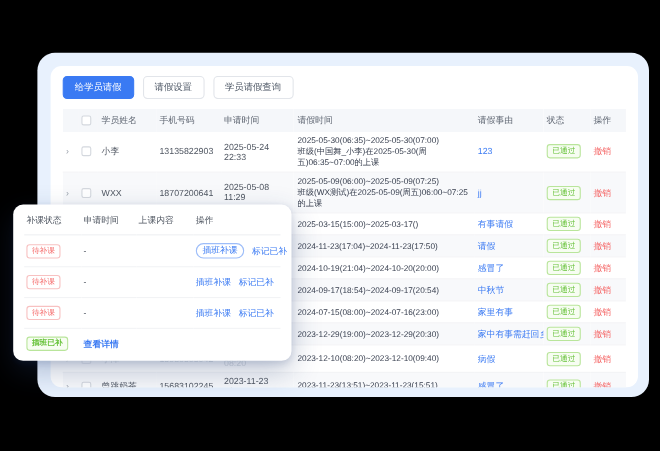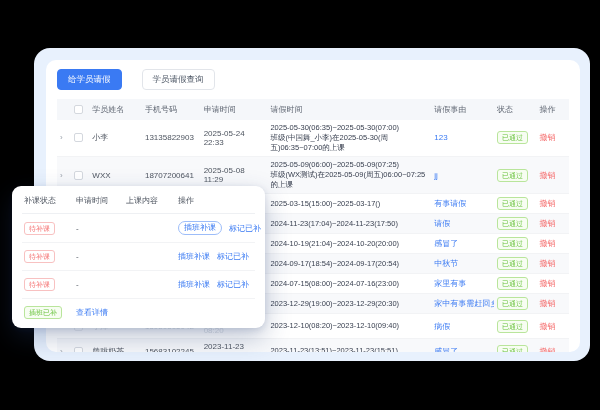--- a/index.html
+++ b/index.html
@@ -13,21 +13,21 @@
   .frame {
     position:absolute; left:34px; top:48px; width:556px; height:313px;
     background:#e8f1fd; border-radius:16px;
   }
   .card {
     position:absolute; left:12px; top:12px; right:10px; bottom:9px;
     background:#ffffff; border-radius:10px; padding:9px 11px 6px 11px;
     overflow:hidden;
   }
   
-  .tabs { display:flex; gap:20px; margin-bottom:9px; }
+  .tabs { display:flex; gap:8px; margin-bottom:9px; }
   .tab {
     font-size:8.5px; line-height:1; padding:5px 10px; border-radius:4px;
     border:1px solid #e2e5ea; background:#fff; color:#4b5563; cursor:pointer;
     white-space:nowrap;
   }
   .tab.active { background:#3a7af3; border-color:#3a7af3; color:#fff; }
   
   table { border-collapse:collapse; table-layout:fixed; width:100%; }
   .main-table th {
     background:#f5f7fa; color:#5f6672; font-weight:normal; font-size:8px;
@@ -62,34 +62,35 @@
     z-index:10;
   }
   .panel-table th {
     font-size:8px; color:#4e5560; font-weight:normal; text-align:left;
     padding:8px 2px 7px 2px; border-bottom:1px solid #eef0f3; white-space:nowrap;
   }
   .panel-table td {
     font-size:8px; padding:7px 2px; border-bottom:1px solid #f2f3f5;
     white-space:nowrap; color:#4e5560;
   }
-  .panel-table tr:last-child td { border-bottom:none; }
+  .panel-table tr:last-child td { border-bottom:none;font-weight:bold; }
   .panel-actions { display:flex; gap:7px; align-items:center; }
   .pill-outline {
     border:1px solid #9dbdf9; border-radius:9px; padding:2px 5px; line-height:1;
   }
 </style>
 </head>
 <body>
 
 <div class="frame">
   <div class="card">
 
     <div class="tabs">
       <button class="tab active">给学员请假</button>
+      <button class="tab">请假设置</button>
       <button class="tab">学员请假查询</button>
     </div>
 
     <table class="main-table">
       <colgroup>
         <col style="width:14px">
           <col style="width:18px">
           <col style="width:52px">
         <col style="width:58px">
           <col style="width:66px">

